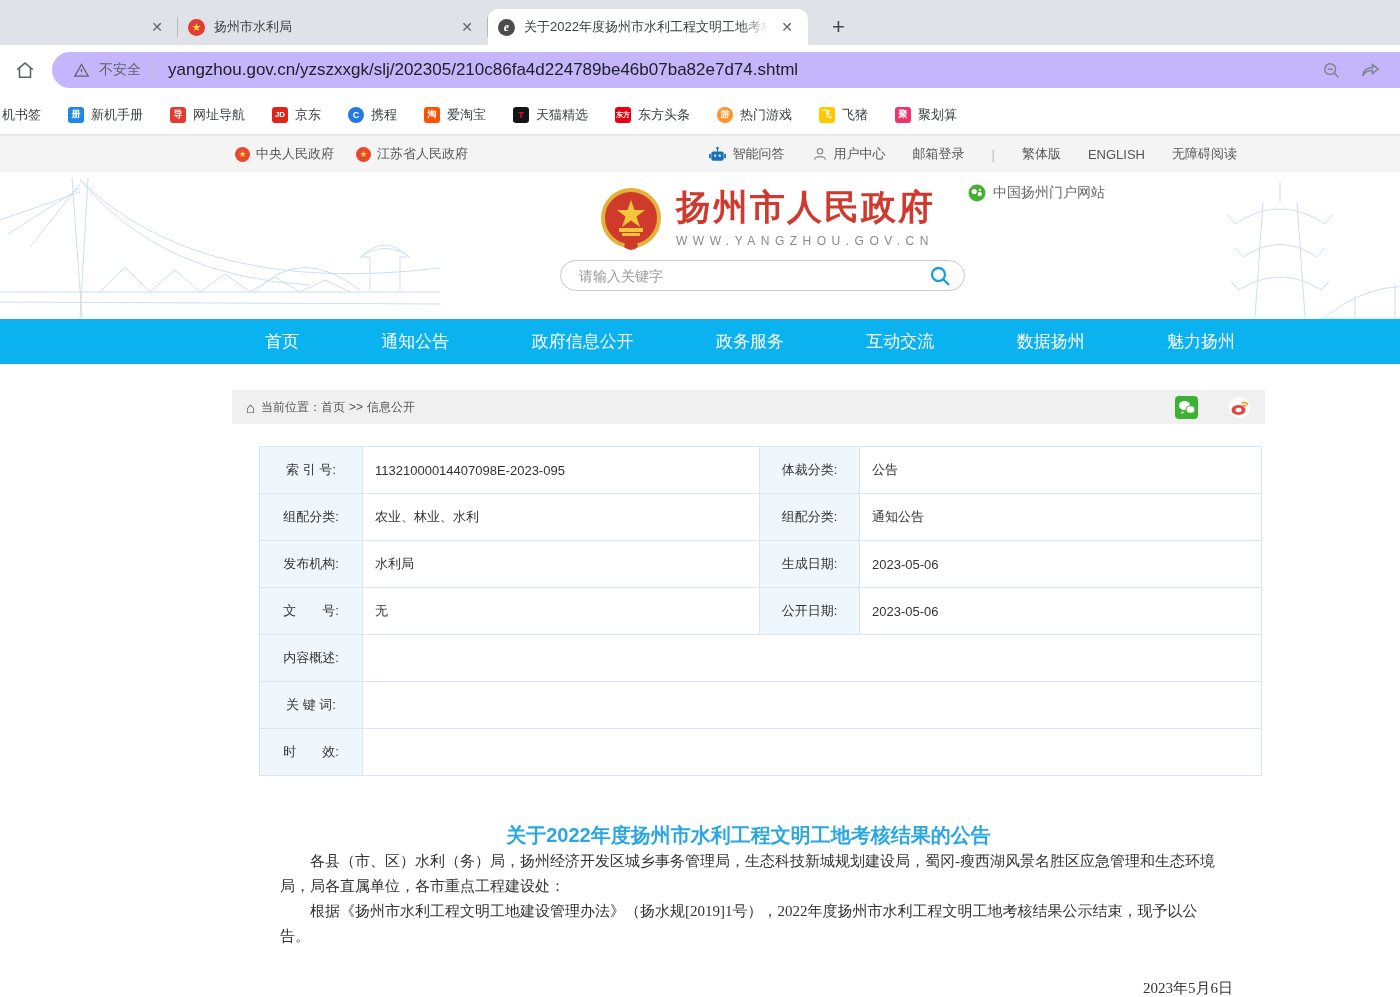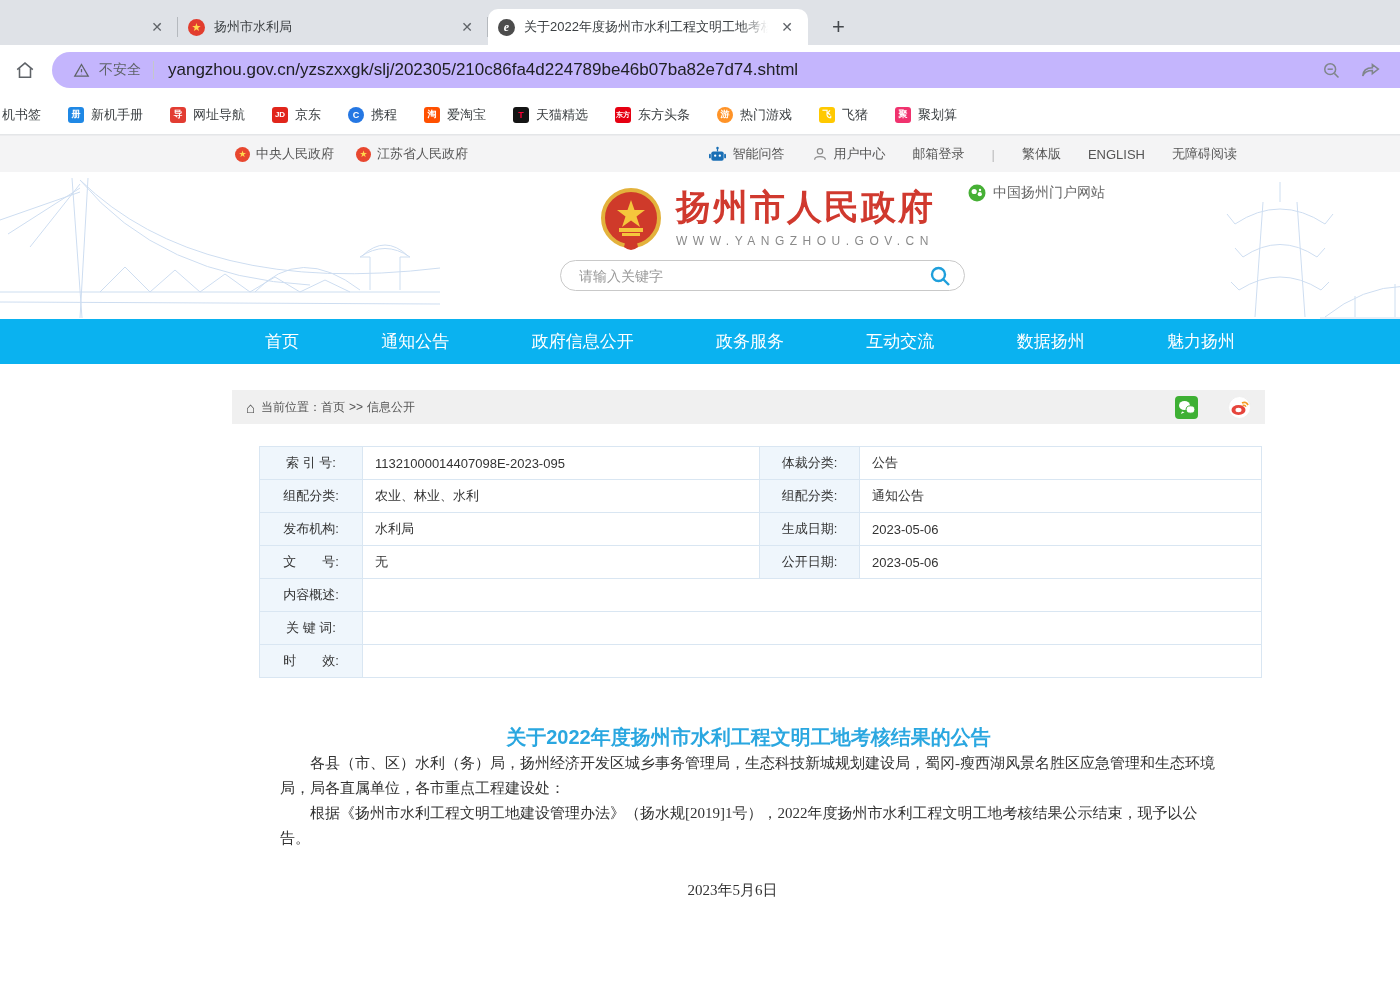--- a/index.html
+++ b/index.html
@@ -83,31 +83,31 @@
   .content { width:1033px; margin-left:232px; padding-top:26px; }
   .breadcrumb { height:34px; background:#f0f0f0; display:flex; align-items:center; padding:0 14px;
                 font-size:12px; color:#555; }
   .crumb-home-ico { font-size:15px; color:#444; margin-right:6px; }
   .breadcrumb .lnk { cursor:pointer; }
   .breadcrumb .gap { margin:0 4px; }
   .crumb-share { margin-left:auto; display:flex; gap:30px; align-items:center; }
 
   table.meta { border-collapse:collapse; width:1002px; margin:22px 0 0 27px; table-layout:fixed; }
   table.meta td { border:1px solid #d9e6f2; height:33px; font-size:13px; color:#333;
-                  padding:0 12px; white-space:pre; overflow:hidden; }
+                  padding:14px 12px; white-space:pre; overflow:hidden; }
   td.lbl { background:#eff6fc; text-align:center; color:#444; }
   td.val { background:#fff; text-align:left; white-space:normal; }
 
   .art-title { margin-top:46px; text-align:center; font-size:20px; font-weight:bold; color:#2aa7e0; }
   .art-body { font-family:"Liberation Serif","DejaVu Serif",serif; color:#333; font-size:15px;
               line-height:25px; padding:0 48px; }
   .art-body p { text-indent:2em; margin-top:0; }
   .p1 { margin-top:26px; }
   .p2 { margin-top:6px; }
-  .art-date { text-align:center; margin:30px 32px 0 0; font-family:"Liberation Serif",serif;
+  .art-date { text-align:right; margin:30px 32px 0 0; font-family:"Liberation Serif",serif;
               font-size:15px; color:#333; }
   .list-title { text-align:center; margin-top:42px; font-family:"Liberation Serif",serif;
                 font-size:16px; color:#4a4a4a; letter-spacing:1px; }
 
   svg { display:block; }
 </style>
 </head>
 <body>
 
 <div>

